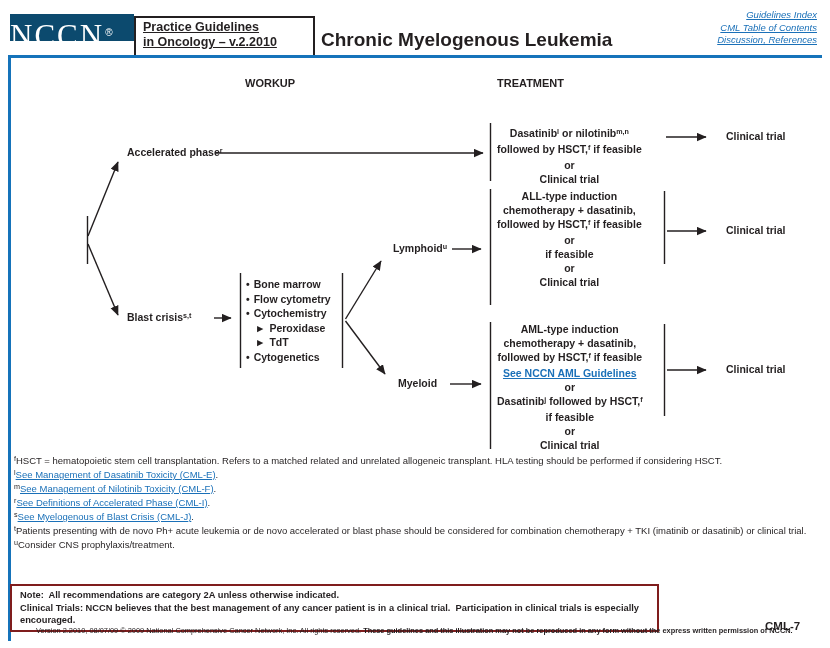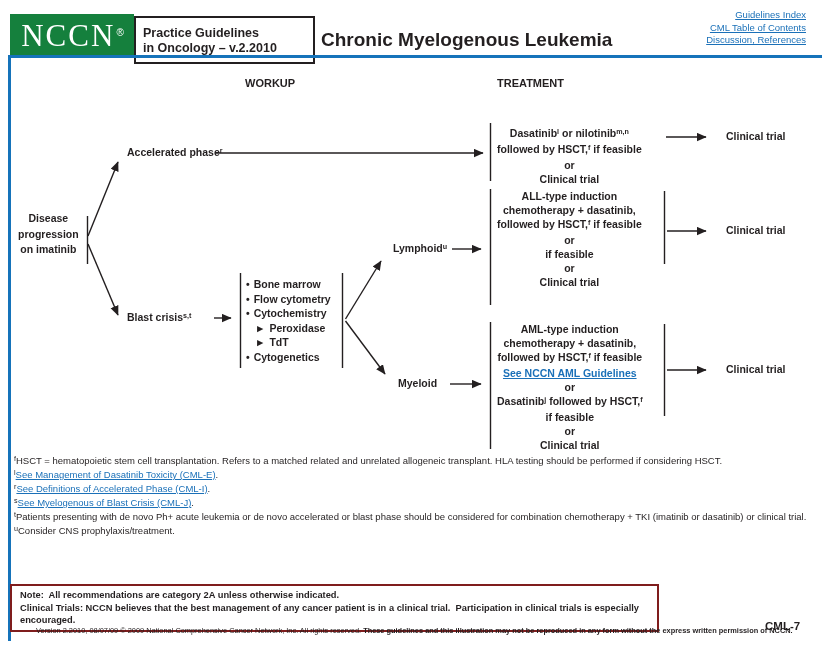--- a/index.html
+++ b/index.html
@@ -1,28 +1,28 @@
 <!DOCTYPE html>
 <html><head>
 <meta charset="utf-8">
 <style>
   html,body{margin:0;padding:0;background:#fff;}
   .page{position:relative;width:830px;height:648px;background:#fff;overflow:hidden;
         font-family:"Liberation Sans",sans-serif;color:#231f20;}
   .overlay{position:absolute;left:0;top:0;pointer-events:none;}
 
   
-  .logo-box{position:absolute;left:10px;top:14px;width:124px;height:43px;background:#15803d;
-            color:#fff;text-align:center;line-height:43px;}
+  .logo-box{position:absolute;left:10px;top:14px;width:124px;height:27px;background:#0c4a6e;
+            color:#fff;line-height:43px;}
   .logo-text{font-family:"Liberation Serif",serif;font-size:31px;letter-spacing:2px;}
   .logo-reg{font-size:10px;position:relative;top:-10px;left:1px;}
   .program-box{position:absolute;left:134px;top:16px;width:170px;height:36px;background:#fff;
-               border:2px solid #231f20;padding:8px 0 0 7px;font-weight:bold;font-size:12.5px;line-height:15px;}
+               border:2px solid #231f20;padding:2px 0 0 7px;font-weight:bold;font-size:12.5px;line-height:15px;text-decoration:underline;}
   .page-title{position:absolute;left:321px;top:29px;font-size:19px;font-weight:bold;white-space:nowrap;}
-  .nav-links{position:absolute;right:24px;top:9px;text-align:right;font-size:9.5px;line-height:12.7px;}
+  .nav-links{position:absolute;right:13px;top:9px;text-align:right;font-size:9.5px;line-height:12.7px;font-style:italic;}
   .hline{position:absolute;left:10px;top:55px;width:812px;height:3px;background:#1573BA;}
   .vline{position:absolute;left:8px;top:55px;width:3px;height:586px;background:#1573BA;}
 
   
   .ch{position:absolute;font-size:11px;font-weight:bold;white-space:nowrap;}
   .ft{position:absolute;font-size:10.5px;font-weight:bold;white-space:nowrap;}
   .tline{line-height:14px;text-align:center;}
   .dp .tline{line-height:15.5px;}
   .wrow{line-height:14.6px;}
   .wrow.ind{padding-left:9px;}
@@ -89,25 +89,20 @@
       <div class="link">Guidelines Index</div>
       <div class="link">CML Table of Contents</div>
       <div class="link">Discussion, References</div>
     </div>
   <div class="hline"></div>
   <div class="vline"></div>
 
   <div class="ch" style="left:245px;top:77px">WORKUP</div>
   <div class="ch" style="left:497px;top:77px">TREATMENT</div>
 
-  <div class="ft dp" style="left:18px;top:211px">
-      <div class="tline"><span>Disease</span></div>
-      <div class="tline"><span>progression</span></div>
-      <div class="tline"><span>on imatinib</span></div>
-    </div>
   <div class="ft" style="left:127px;top:146px"><span>Accelerated phase</span><span class="sup">r</span></div>
   <div class="ft" style="left:127px;top:311px"><span>Blast crisis</span><span class="sup">s,t</span></div>
   <div class="ft" id="workup-list" style="left:246px;top:277px">
       <div class="wrow"><span class="wb">•</span><span>Bone marrow</span></div>
       <div class="wrow"><span class="wb">•</span><span>Flow cytometry</span></div>
       <div class="wrow"><span class="wb">•</span><span>Cytochemistry</span></div>
       <div class="wrow ind"><span class="wb">►</span><span>Peroxidase</span></div>
       <div class="wrow ind"><span class="wb">►</span><span>TdT</span></div>
       <div class="wrow"><span class="wb">•</span><span>Cytogenetics</span></div>
     </div>
@@ -141,20 +136,21 @@
       <div class="tline"><span>Clinical trial</span></div>
     </div>
 
   <div class="ft" style="left:726px;top:130px">Clinical trial</div>
   <div class="ft" style="left:726px;top:224px">Clinical trial</div>
   <div class="ft" style="left:726px;top:363px">Clinical trial</div>
 
   <div class="footnotes" id="footnotes">
       <div class="footnote"><span class="fmark">f</span><span>HSCT = hematopoietic stem cell transplantation. Refers to a matched related and unrelated allogeneic transplant. HLA testing should be performed if considering HSCT.</span></div>
       <div class="footnote"><span class="fmark">l</span><span class="link">See Management of Dasatinib Toxicity (CML-E)</span><span>.</span></div>
+      <div class="footnote"><span class="fmark">m</span><span class="link">See Management of Nilotinib Toxicity (CML-F)</span><span>.</span></div>
       <div class="footnote"><span class="fmark">r</span><span class="link">See Definitions of Accelerated Phase (CML-I)</span><span>.</span></div>
       <div class="footnote"><span class="fmark">s</span><span class="link">See Myelogenous of Blast Crisis (CML-J)</span><span>.</span></div>
       <div class="footnote"><span class="fmark">t</span><span>Patients presenting with de novo Ph+ acute leukemia or de novo accelerated or blast phase should be considered for combination chemotherapy + TKI (imatinib or dasatinib) or clinical trial.</span></div>
       <div class="footnote"><span class="fmark">u</span><span>Consider CNS prophylaxis/treatment.</span></div>
     </div>
 
   <div class="note-box">
     <div>Note:  All recommendations are category 2A unless otherwise indicated.</div>
     <div>Clinical Trials: NCCN believes that the best management of any cancer patient is in a clinical trial.  Participation in clinical trials is especially encouraged.</div>
   </div>

